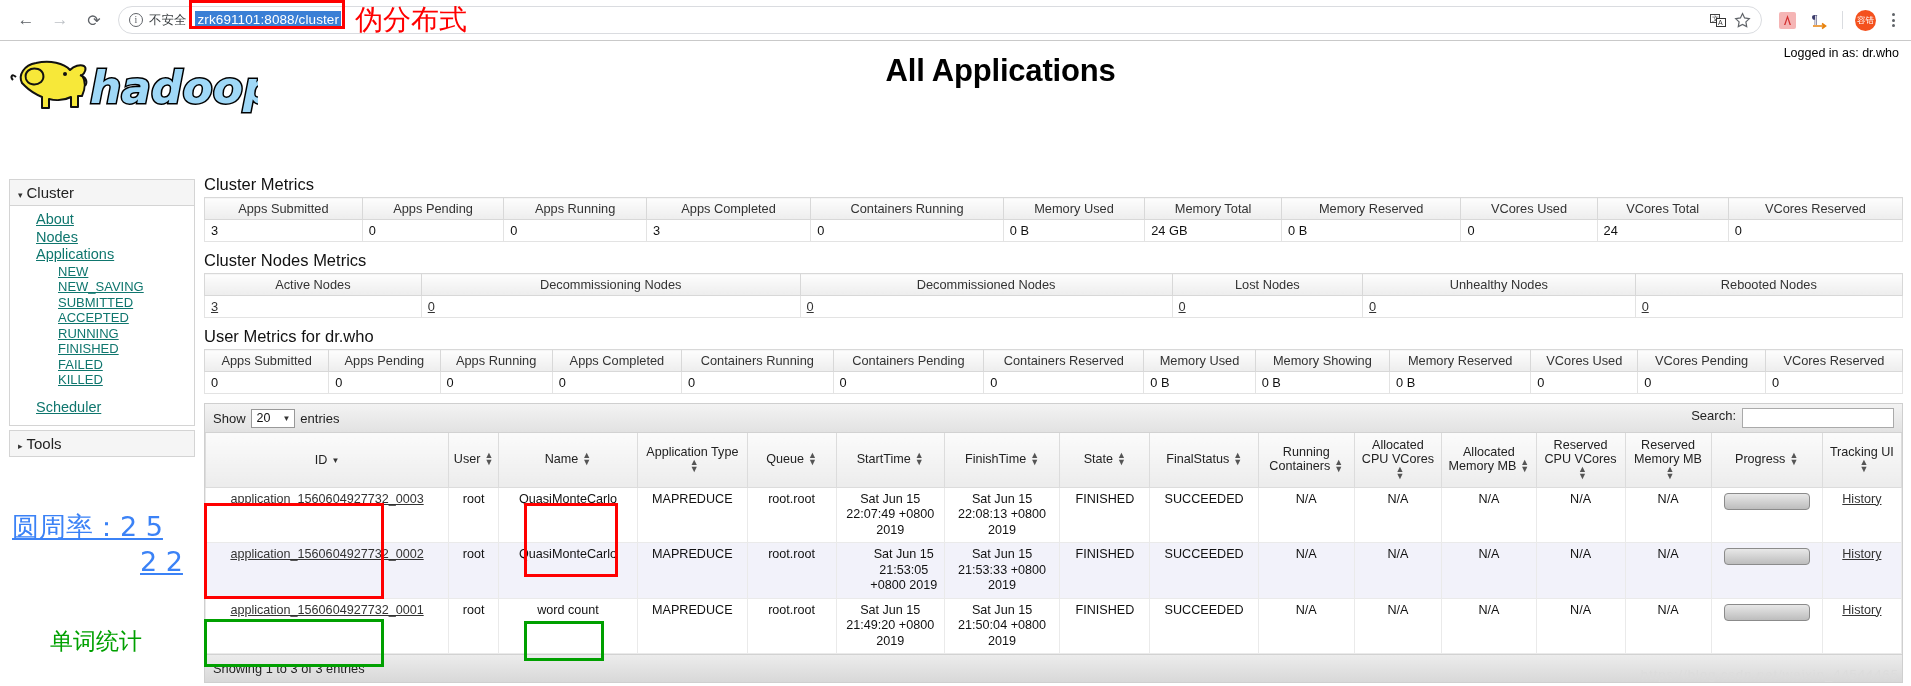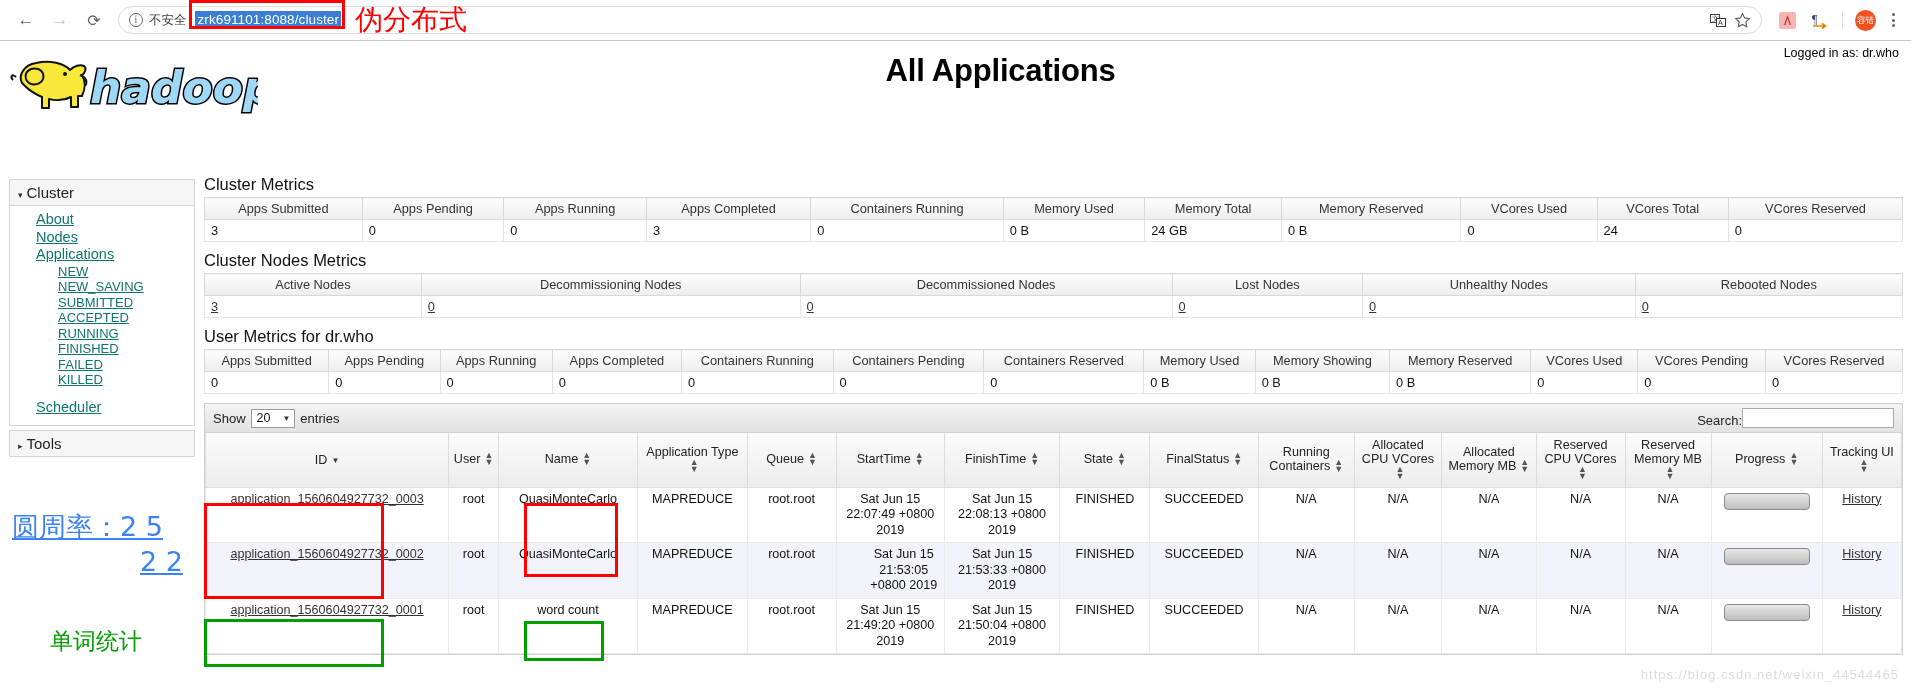--- a/index.html
+++ b/index.html
@@ -224,21 +224,21 @@
     background: #fff;
     height: 19px;
     padding: 0 4px 0 5px;
     font-size: 12.5px;
     display: flex; align-items: center; gap: 12px;
     color: #111;
   }
   .sel-box .arw { font-size: 8px; color: #333; }
   .dt-search {
     margin-left: auto;
-    display: flex; align-items: flex-end; 
+    display: flex; align-items: flex-start; gap: 6px;
     font-size: 13px;
   }
   .dt-search input {
     width: 152px; height: 20px;
     border: 1px solid #aaa;
     background: #fff;
     font-size: 12px;
     padding: 0 4px;
     font-family: "Liberation Sans", sans-serif;
   }
@@ -631,20 +631,23 @@
               <td style="height: 34px;">N/A</td>
               <td style="height: 34px;">N/A</td>
               <td>
                 <div class="progbar"></div>
               </td>
               <td><a class="hist">History</a></td>
             </tr>
           </tbody>
       </table>
 
+      <div class="dt-bottom">
+        <span>Showing 1 to 3 of 3 entries</span>
+      </div>
     </div>
   </div>
 
   <div class="ann box-red" style="left:204px; top:462px; width:180px; height:96px;"></div>
   <div class="ann box-red" style="left:524px; top:462px; width:94px; height:74px;"></div>
   <div class="ann box-green" style="left:204px; top:578px; width:180px; height:48px;"></div>
   <div class="ann box-green" style="left:524px; top:580px; width:80px; height:40px;"></div>
 
   <div class="ann txt-red" style="left:12px; top:468px; font-size:27px; white-space:nowrap;">圆周率：2 5</div>
   <div class="ann txt-red" style="left:140px; top:505px; font-size:27px;">2 2</div>

